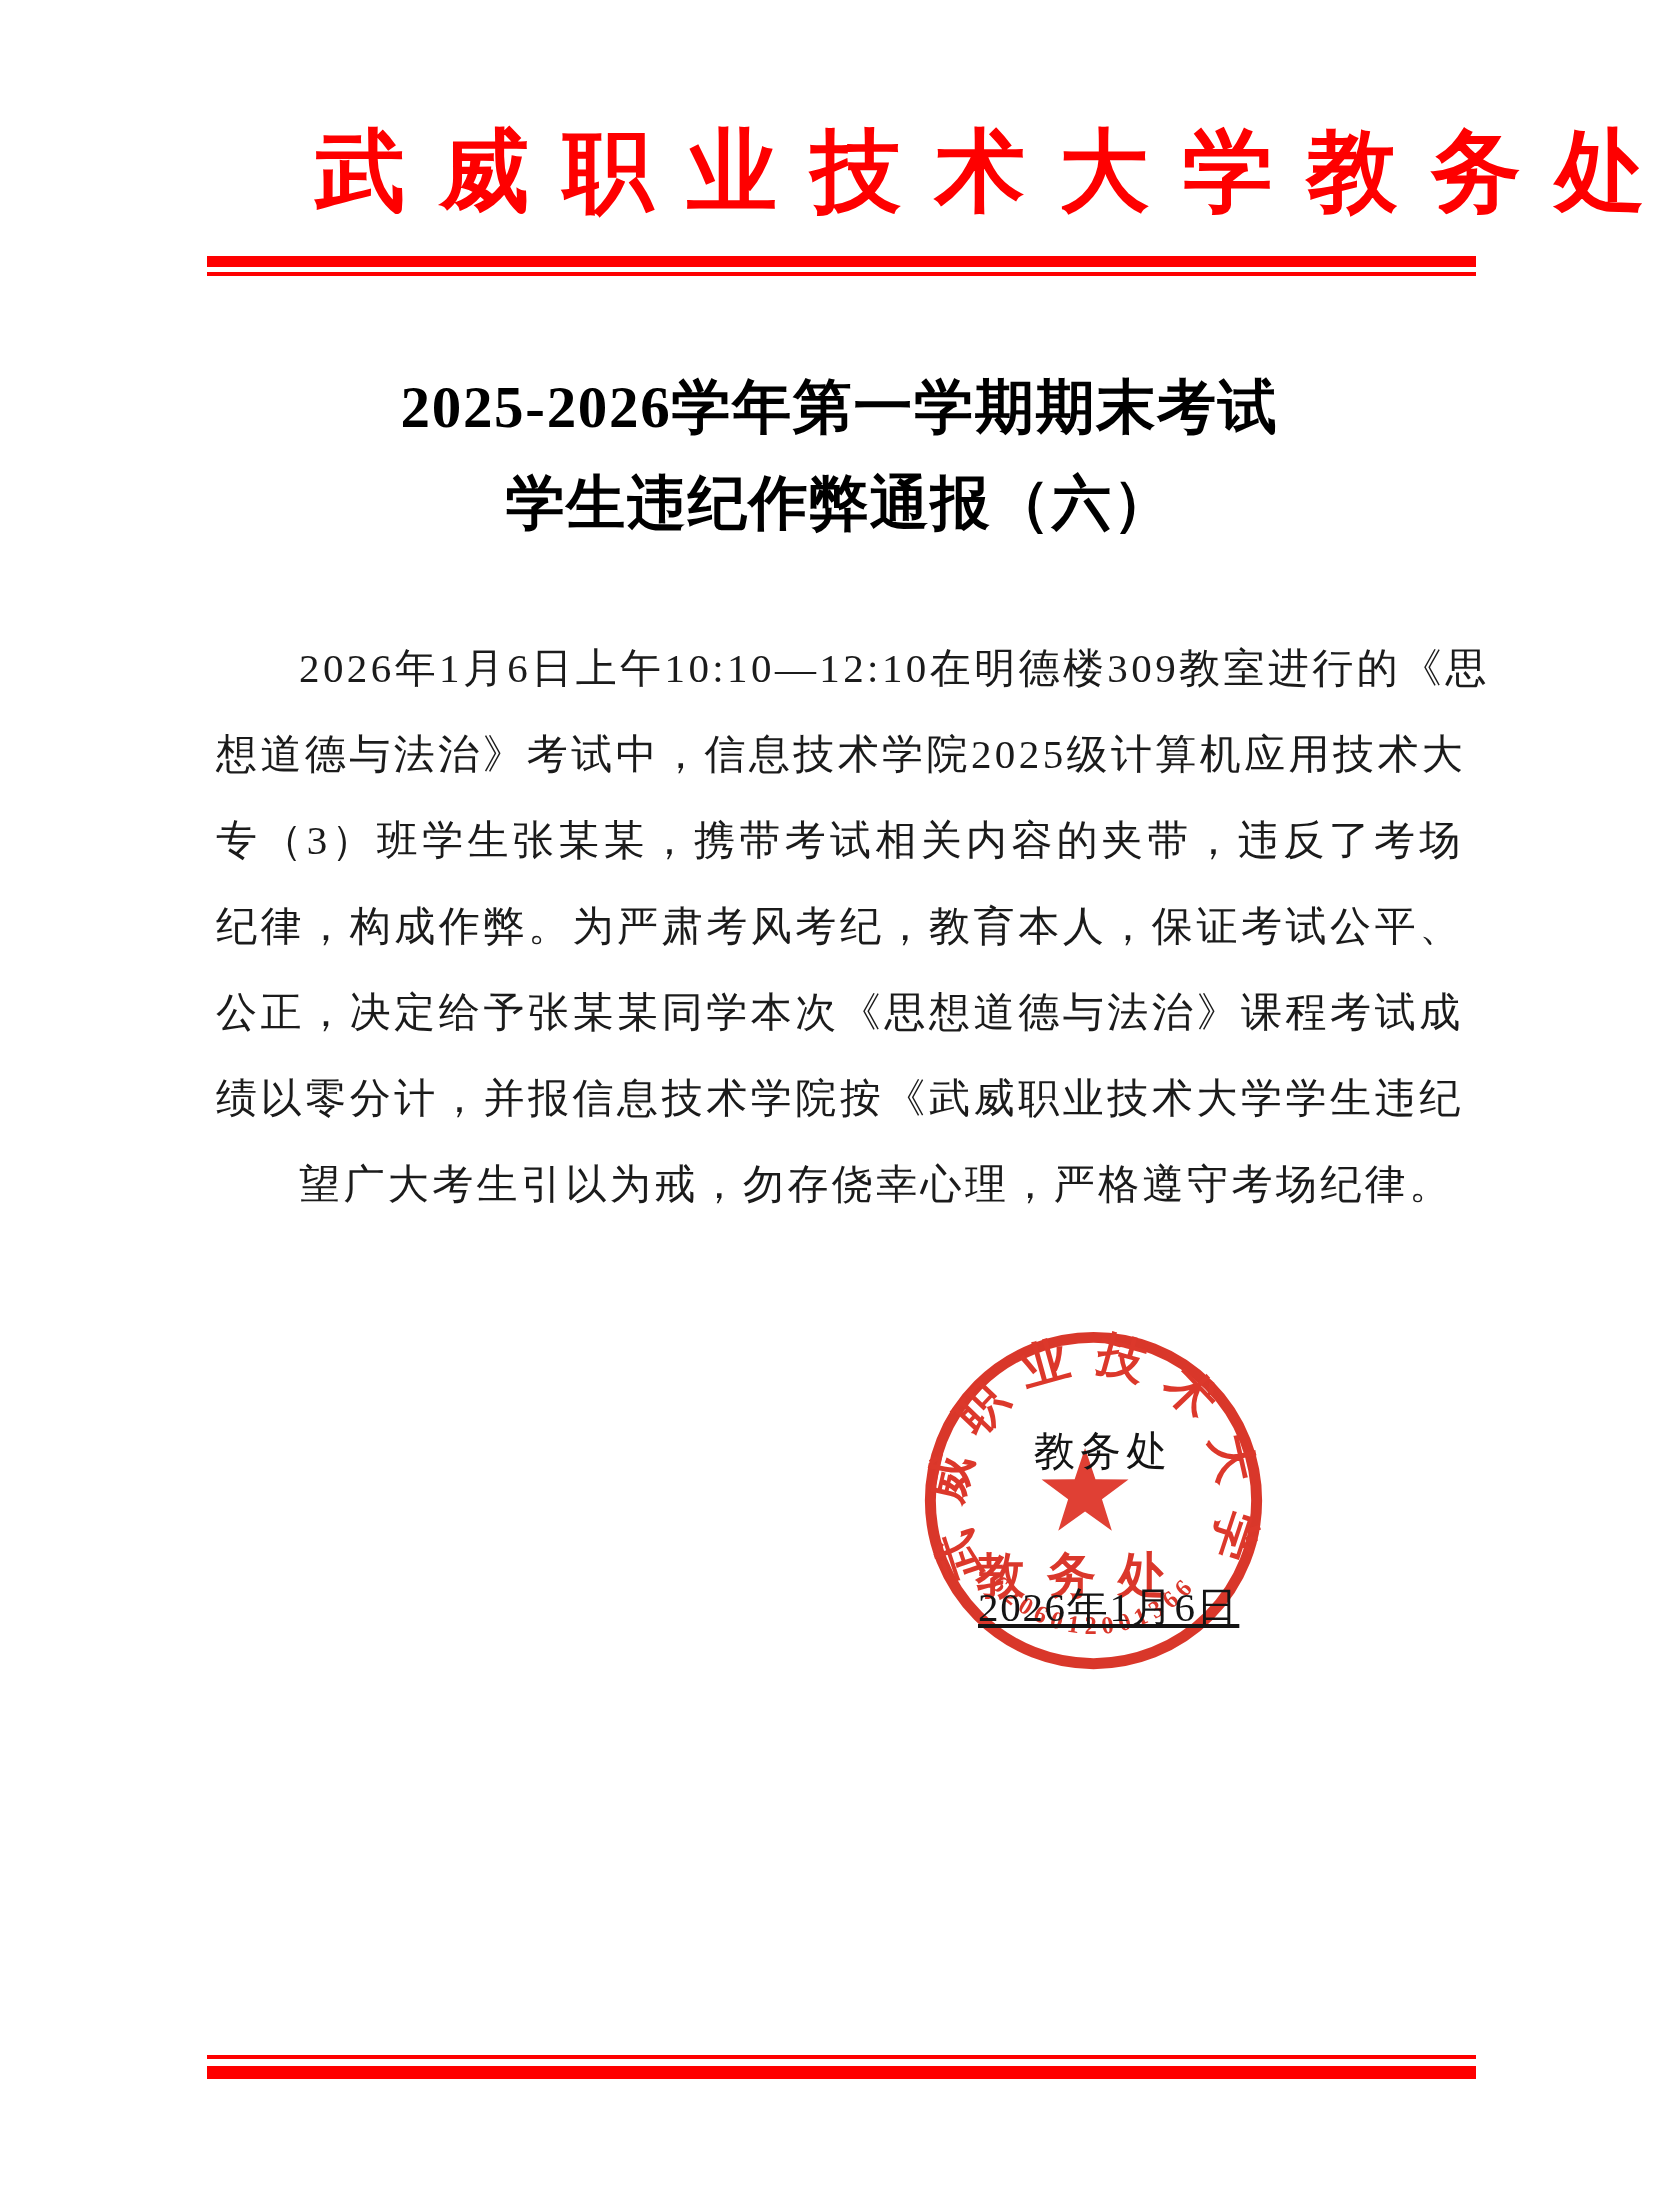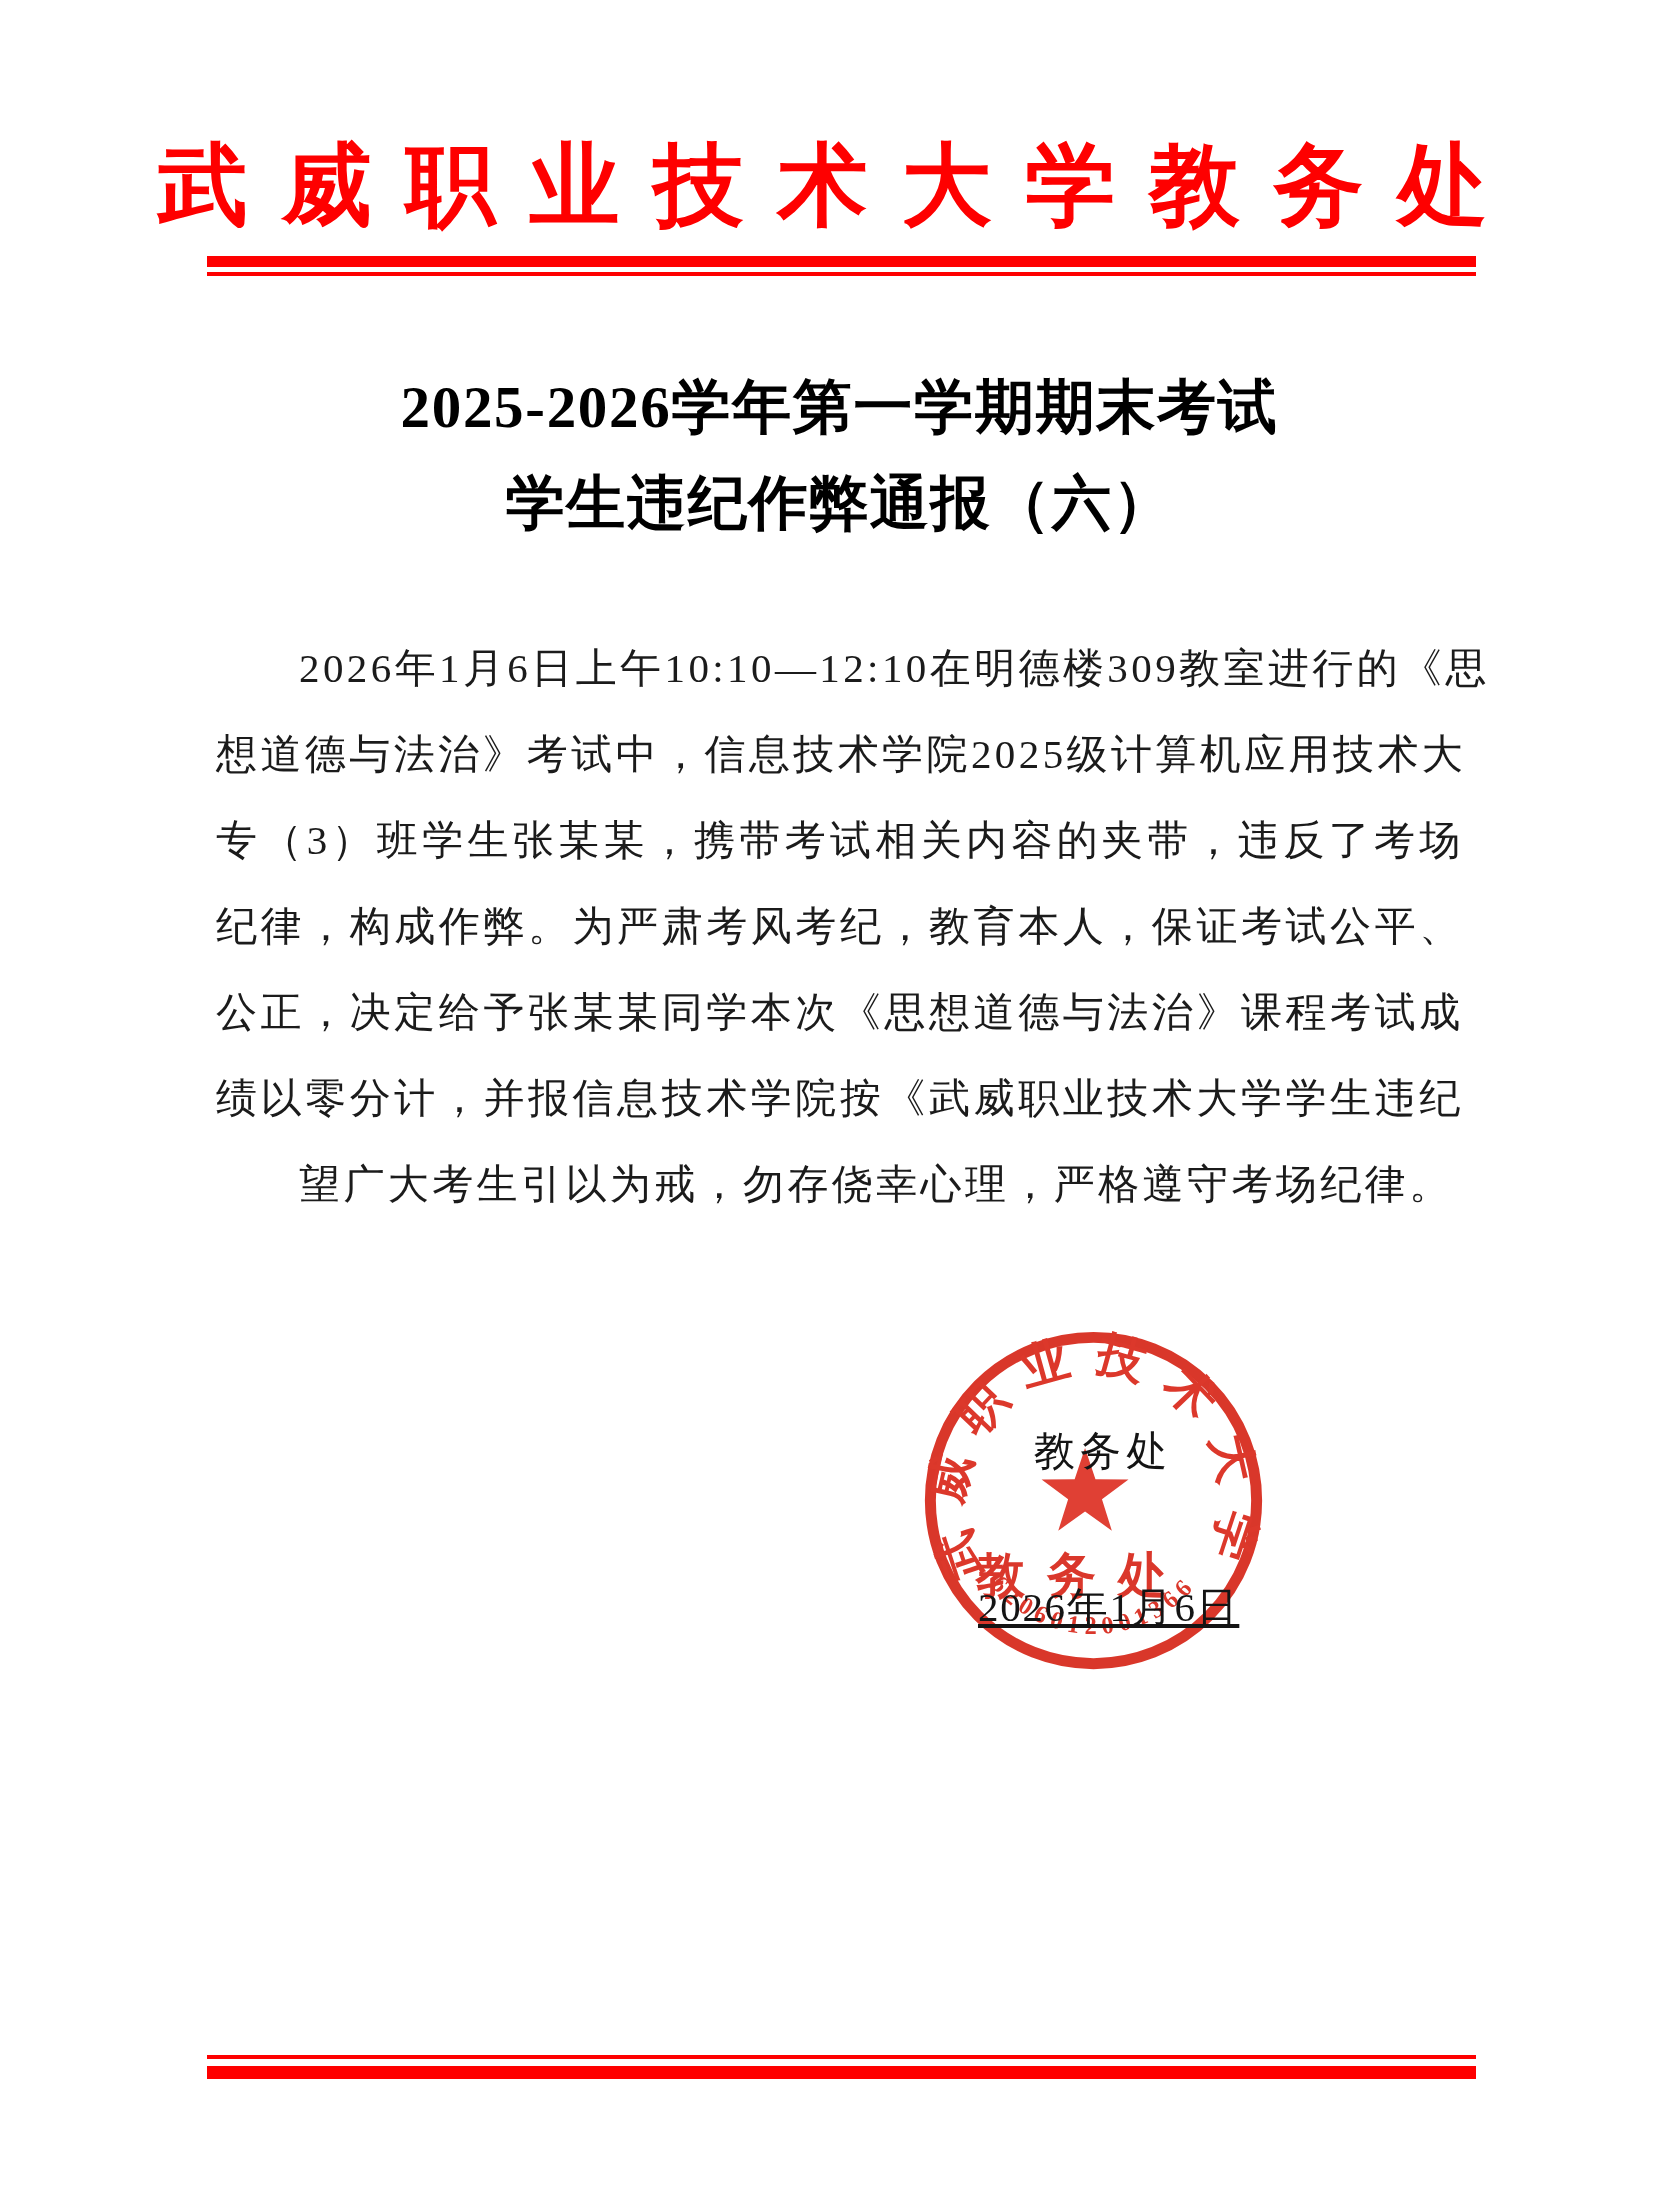--- a/index.html
+++ b/index.html
@@ -4,22 +4,22 @@
 <style>
   html,body{margin:0;padding:0;}
   body{
     width:1679px;height:2205px;background:#ffffff;position:relative;
     font-family:"Liberation Serif", serif;overflow:hidden;
   }
   .page{position:absolute;inset:0;}
 
   
   .letterhead{
-    position:absolute;top:127px;left:0;width:100%;
-    text-align:center;color:#fe0000;font-weight:bold;
+    position:absolute;top:113px;left:0;width:100%;
+    text-align:right;color:#fe0000;font-weight:bold;
     font-size:90px;line-height:118px;letter-spacing:34px;
     white-space:nowrap;
   }
   .rule{position:absolute;left:207px;width:1269px;background:#fe0000;}
   .rule-top-thick{top:256px;height:11px;}
   .rule-top-thin{top:272px;height:4.2px;}
   .rule-bottom-thin{top:2055px;height:4.2px;}
   .rule-bottom-thick{top:2066px;height:12.7px;}
 
   

